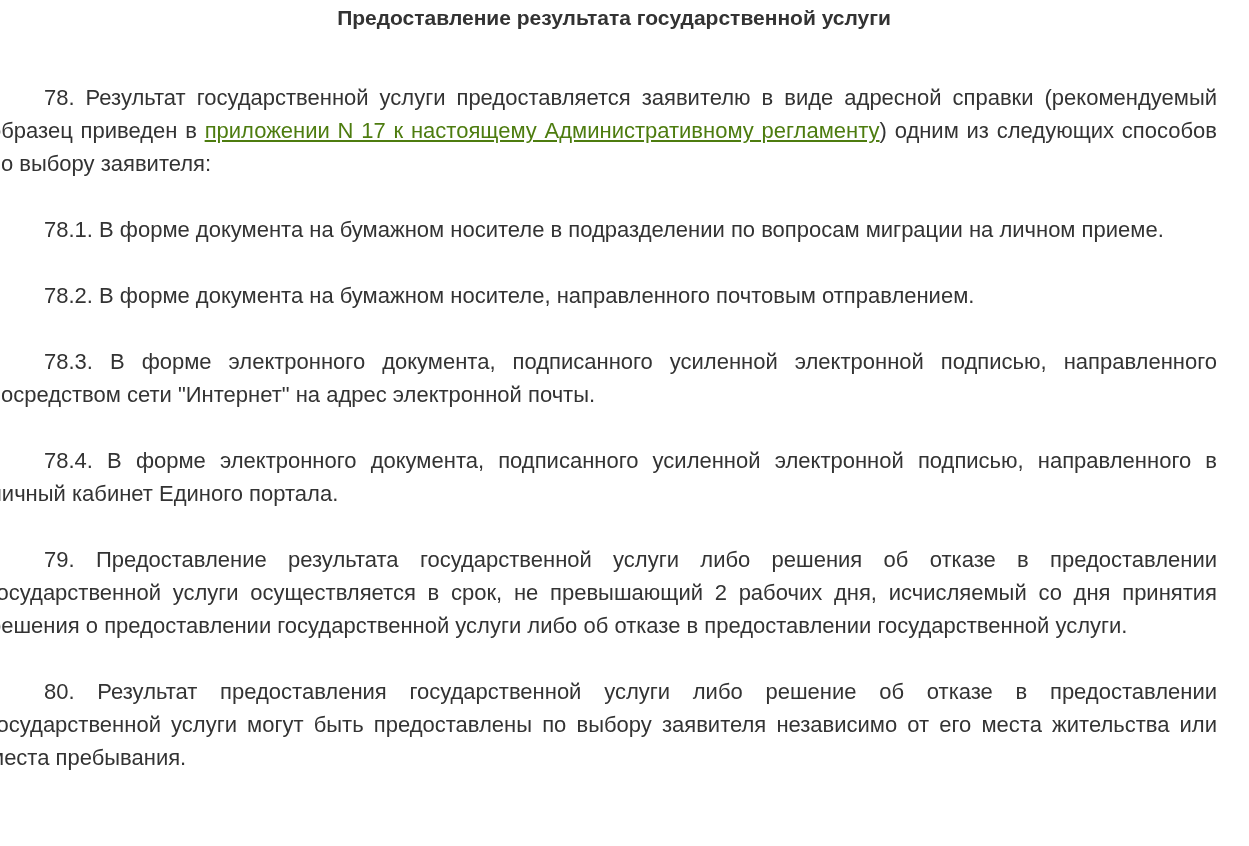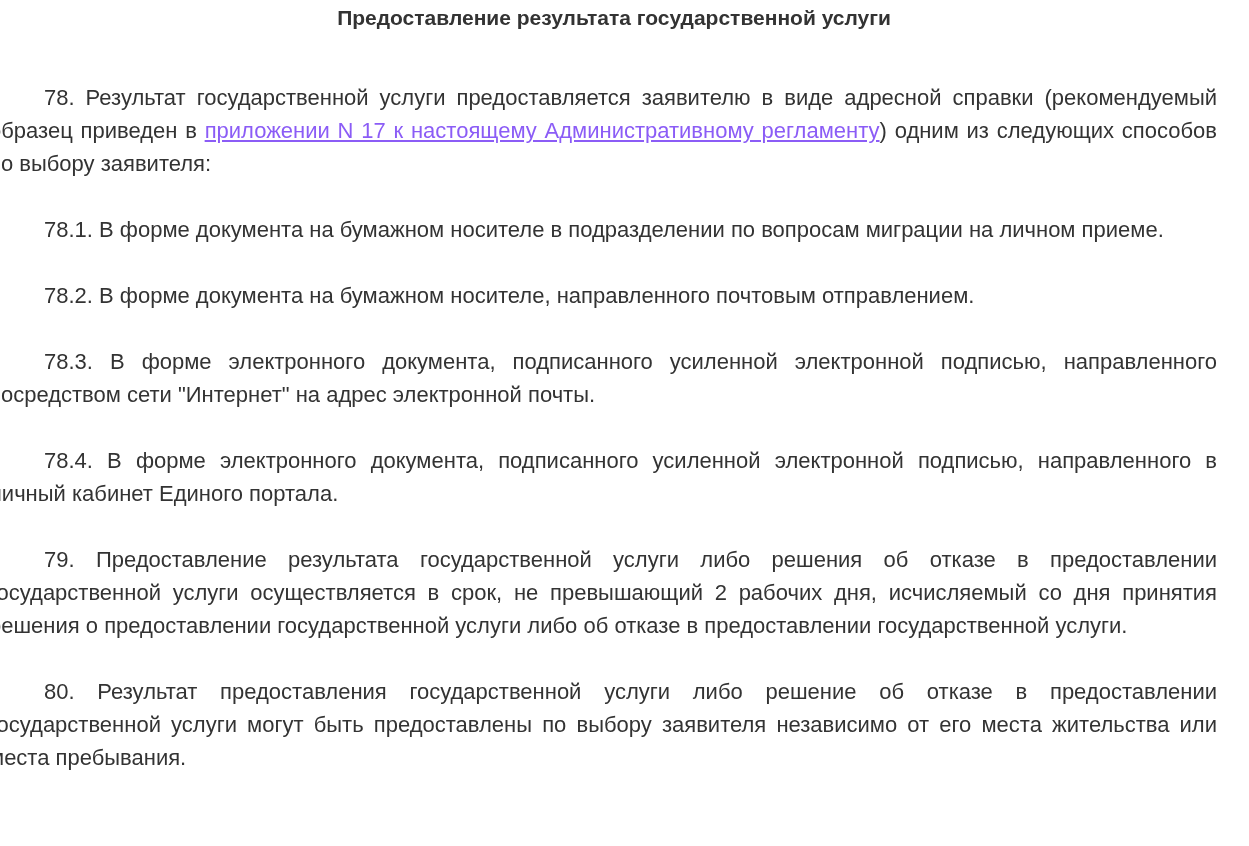--- a/index.html
+++ b/index.html
@@ -24,21 +24,21 @@
     padding-left: 22px;
   }
   .para {
     margin: 0;
     text-align: justify;
     text-indent: 55px;
   }
   .gap-title { height: 47px; }
   .gap { height: 33px; }
   a.link {
-    color: #8b5cf6;
+    color: #4d7c0f;
     text-decoration: underline;
   }
 </style>
 </head>
 <body>
 
 <div class="doc">
   <h3 class="title">Предоставление результата государственной услуги</h3>
   <div class="gap-title"></div>
 

